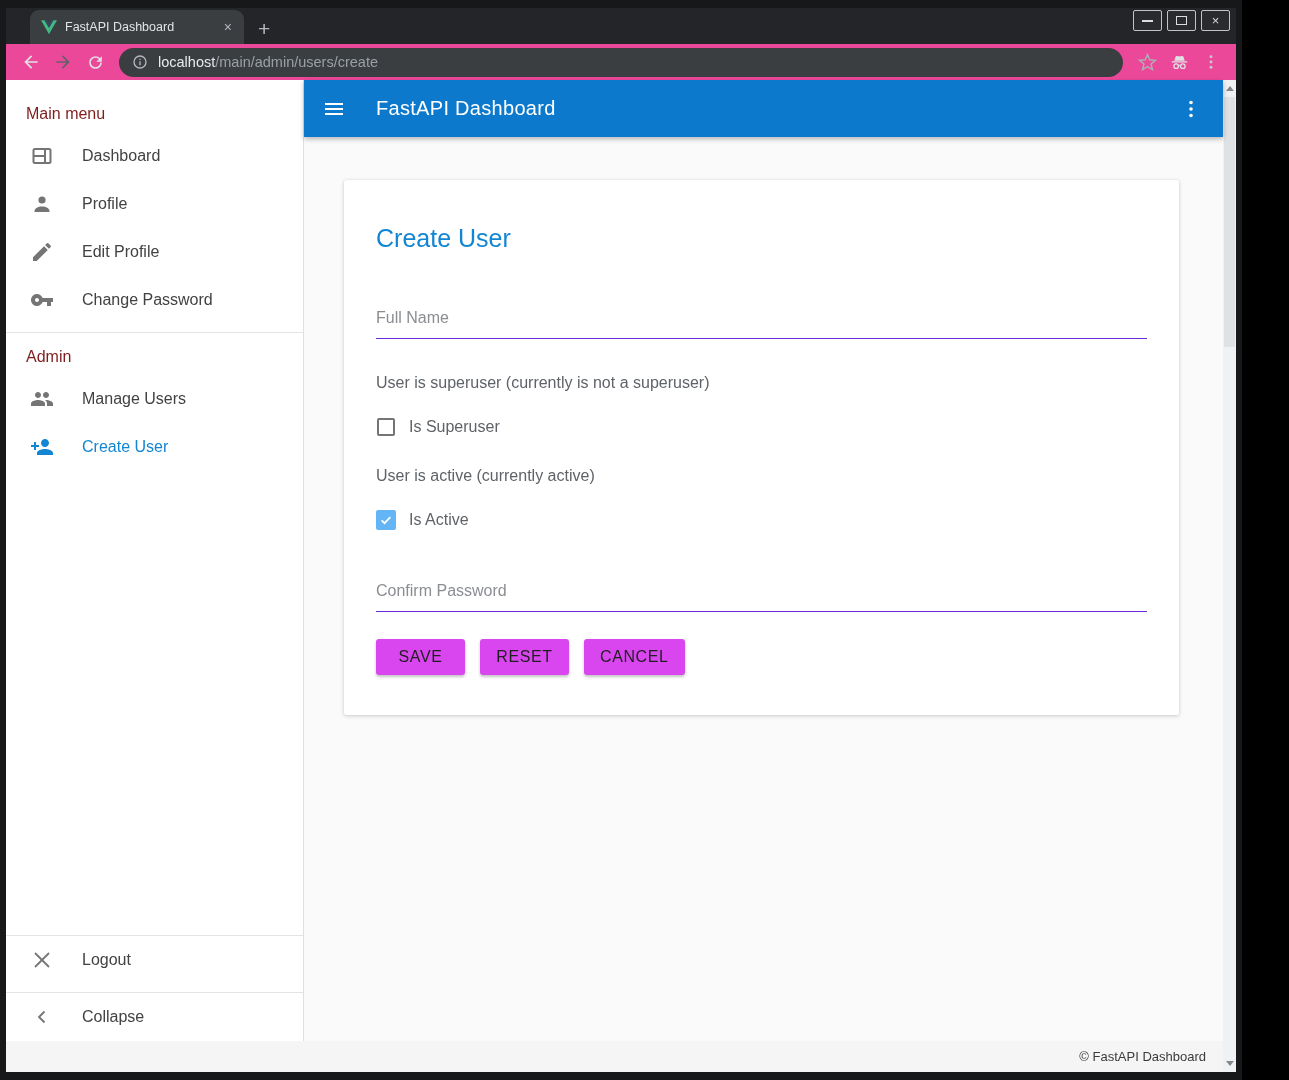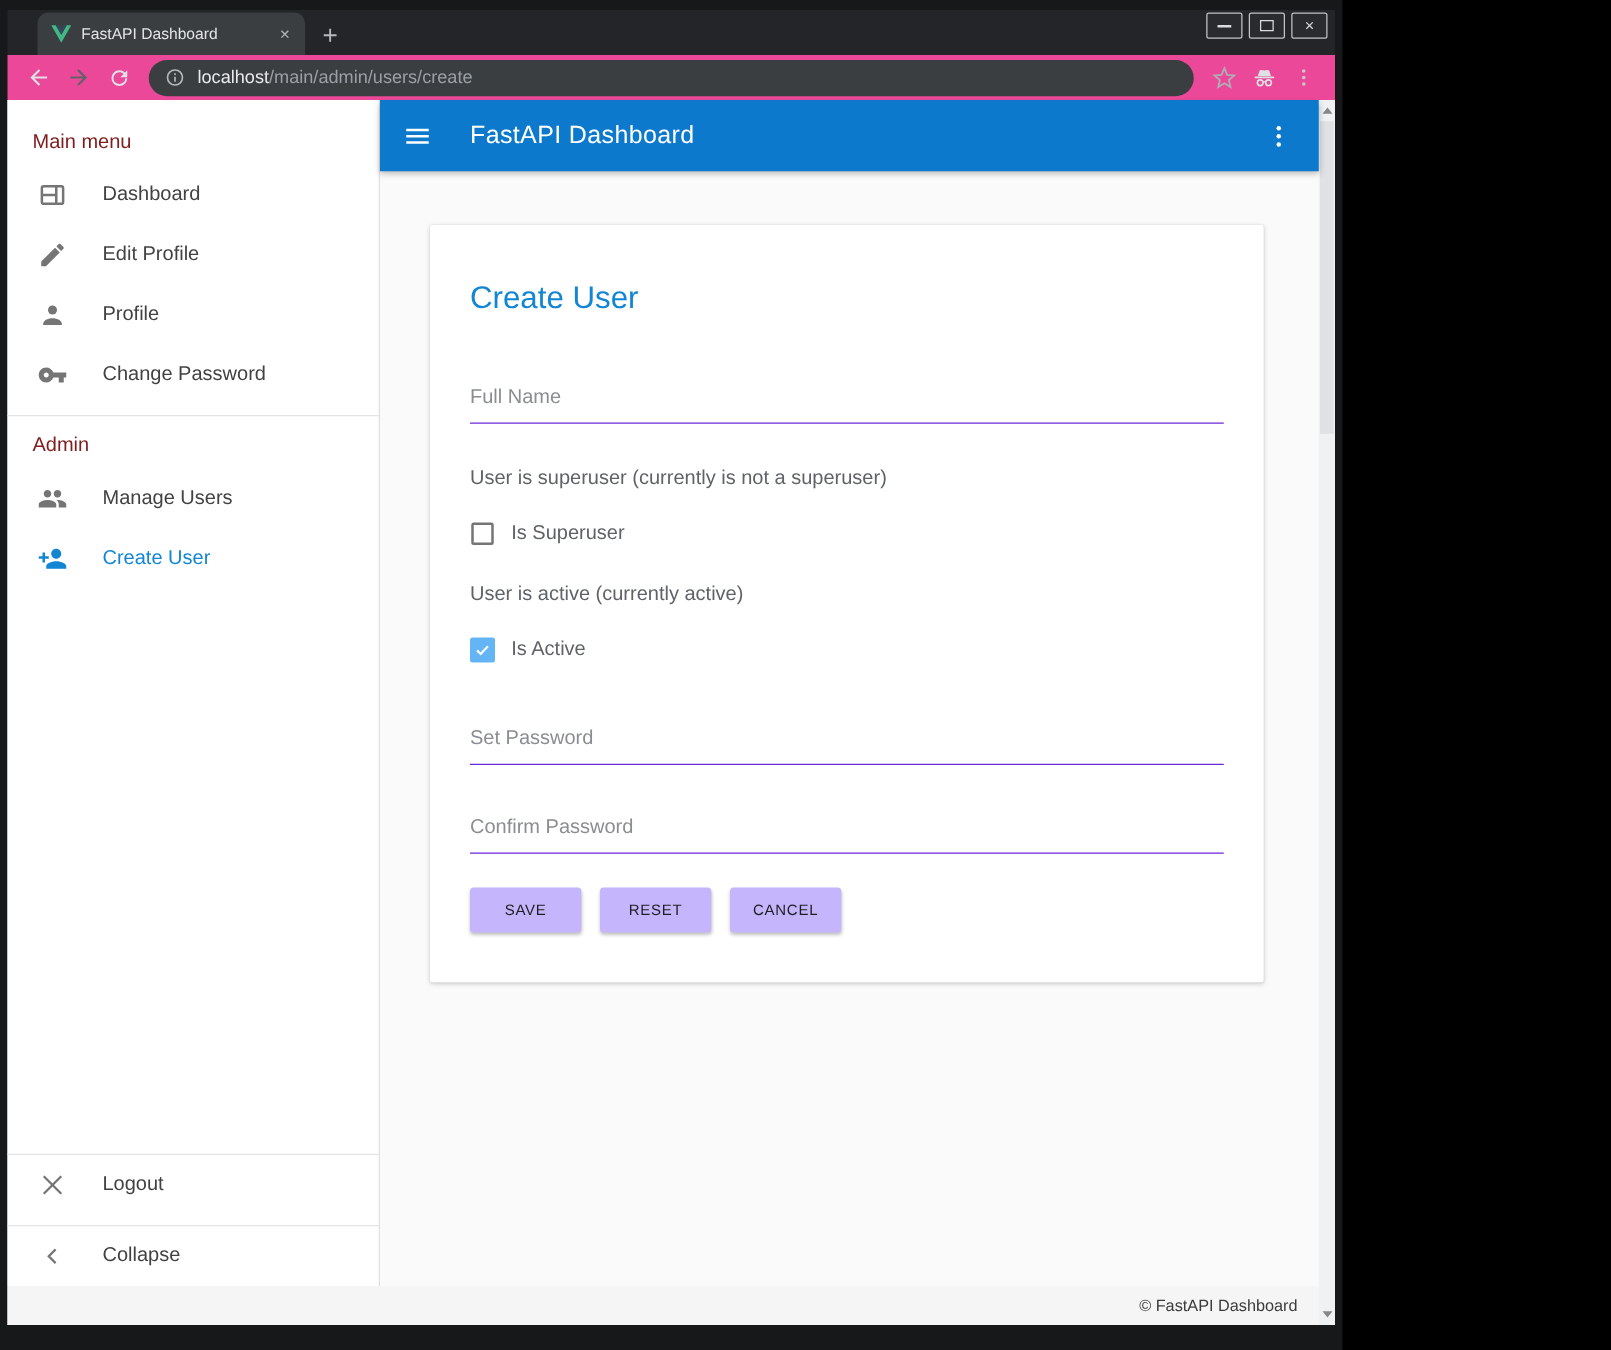--- a/index.html
+++ b/index.html
@@ -1,18 +1,18 @@
 <!DOCTYPE html>
 <html><head>
 <meta charset="utf-8">
 <style>
   * { box-sizing: border-box; margin: 0; padding: 0; }
   body { margin: 0; background: #000; font-family: "Liberation Sans", "DejaVu Sans", sans-serif; }
 
-  .window { width: 1074px; height: 1080px; background: #17181a; padding: 8px 6px 20px 6px;
+  .window { width: 1242px; height: 1080px; background: #17181a; padding: 8px 6px 8px 6px;
             display: flex; flex-direction: column; position: relative; }
 
   
   .tabstrip { height: 36px; background: #232528; display: flex; align-items: flex-end;
               padding-left: 24px; position: relative; }
   .tab { width: 214px; height: 34px; background: #3b3e41; border-radius: 9px 9px 0 0;
          display: flex; align-items: center; padding: 0 8px 0 11px; gap: 8px; }
   .tab-title { flex: 1; color: #e2e4e7; font-size: 12.5px; white-space: nowrap; overflow: hidden; }
   .tab-close { color: #b4b8bd; font-size: 14px; line-height: 1; padding: 2px 4px; cursor: default; }
   .newtab { color: #b4b8bd; font-size: 21px; margin: 0 0 5px 14px; line-height: 1; }
@@ -73,22 +73,22 @@
 
   .hint { font-size: 16px; color: #5f6368; margin: 0 0 25px 0; }
   .cb-row { display: flex; align-items: center; margin-bottom: 30px; }
   .cb-row.last { margin-bottom: 46px; }
   .cb { width: 18px; height: 18px; border: 2px solid #757575; border-radius: 2px; margin: 1px; }
   .cb.checked { width: 20px; height: 20px; border: none; margin: 0; background: #64b5f6;
                 display: flex; align-items: center; justify-content: center; }
   .cb-label { font-size: 16px; color: #5f6368; margin-left: 13px; }
 
   .btn-row { display: flex; }
-  .btn { min-width: 89px; height: 36px; background: #c4b5fd; border: none; border-radius: 3px;
-         box-shadow: 0 2px 3px rgba(0,0,0,0.24); font-size: 12px; font-weight: 500;
+  .btn { min-width: 89px; height: 36px; background: #d946ef; border: none; border-radius: 3px;
+         box-shadow: 0 2px 3px rgba(0,0,0,0.24); font-size: 16px; font-weight: 500;
          color: #1f1f1f; letter-spacing: .6px; margin-right: 15px; padding: 0 16px;
          font-family: inherit; display: inline-flex; align-items: center; justify-content: center; }
 
   .site-footer { height: 31px; background: #f5f5f5; display: flex; align-items: center;
                  justify-content: flex-end; padding-right: 17px; font-size: 13px; color: #3b3b3b; }
 
   
   .scrollbar { position: absolute; right: 0; top: 0; bottom: 0; width: 13px; background: #f0f1f2; }
   .sb-thumb { position: absolute; left: 1px; top: 17px; width: 11px; height: 250px; background: #e0e1e4; }
   .sb-up, .sb-down { position: absolute; left: 50%; transform: translateX(-50%);
@@ -187,34 +187,34 @@
                   <line x1="15" y1="5" x2="15" y2="19"></line>
                   <line x1="3.5" y1="12" x2="15" y2="12"></line>
                 </svg>
             </span>
             <span class="s-label">Dashboard</span>
           </div>
 
           <div class="side-item">
             <span class="s-icon">
               <svg viewBox="0 0 24 24" width="24" height="24" fill="currentColor">
-                  <path d="M3 17.25V21h3.75L17.81 9.94l-3.75-3.75L3 17.25zM20.71 7.04a1 1 0 000-1.41l-2.34-2.34a1 1 0 00-1.41 0l-1.83 1.83 3.75 3.75 1.83-1.83z"></path>
-                </svg>
-            </span>
-            <span class="s-label">Edit Profile</span>
-          </div>
-
-          <div class="side-item">
-            <span class="s-icon">
-              <svg viewBox="0 0 24 24" width="24" height="24" fill="currentColor">
                   <circle cx="12" cy="8" r="3.6"></circle>
                   <path d="M4.5 19.5c0-3.3 3.5-5 7.5-5s7.5 1.7 7.5 5v.5h-15z"></path>
                 </svg>
             </span>
             <span class="s-label">Profile</span>
+          </div>
+
+          <div class="side-item">
+            <span class="s-icon">
+              <svg viewBox="0 0 24 24" width="24" height="24" fill="currentColor">
+                  <path d="M3 17.25V21h3.75L17.81 9.94l-3.75-3.75L3 17.25zM20.71 7.04a1 1 0 000-1.41l-2.34-2.34a1 1 0 00-1.41 0l-1.83 1.83 3.75 3.75 1.83-1.83z"></path>
+                </svg>
+            </span>
+            <span class="s-label">Edit Profile</span>
           </div>
 
           <div class="side-item">
             <span class="s-icon">
               <svg viewBox="0 0 24 24" width="24" height="24" fill="currentColor">
                   <path d="M12.65 10C11.83 7.67 9.61 6 7 6c-3.31 0-6 2.69-6 6s2.69 6 6 6c2.61 0 4.83-1.67 5.65-4H17v4h4v-4h2v-4H12.65zM7 14c-1.1 0-2-.9-2-2s.9-2 2-2 2 .9 2 2-.9 2-2 2z"></path>
                 </svg>
             </span>
             <span class="s-label">Change Password</span>
           </div>
@@ -301,23 +301,20 @@
               <div class="hint">User is active (currently active)</div>
               <div class="cb-row last">
                 <span class="cb checked">
                   <svg width="14" height="14" viewBox="0 0 24 24" fill="none" stroke="#fff" stroke-width="3">
                       <polyline points="4.5,12.5 9.5,17.5 19.5,7"></polyline>
                     </svg>
                 </span>
                 <span class="cb-label">Is Active</span>
               </div>
 
-              <div class="field pw1">
-                <input type="password" placeholder="Set Password" style="">
-              </div>
 
               <div class="field pw2">
                 <input type="password" placeholder="Confirm Password" style="">
               </div>
 
               <div class="btn-row">
                 <button class="btn">SAVE</button>
                 <button class="btn">RESET</button>
                 <button class="btn">CANCEL</button>
               </div>

